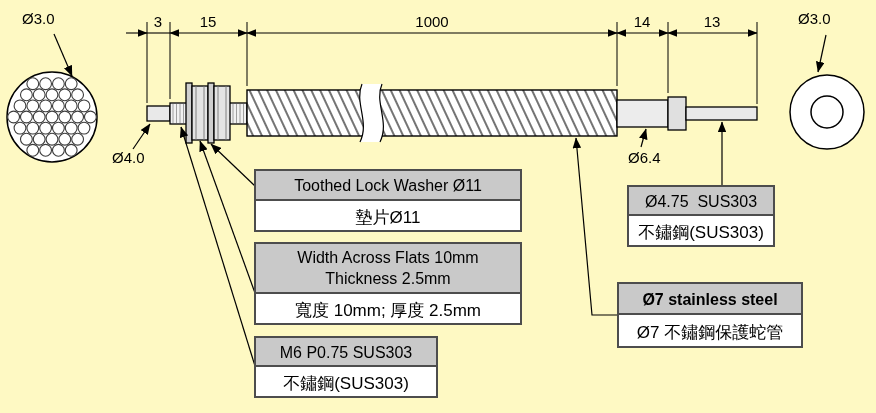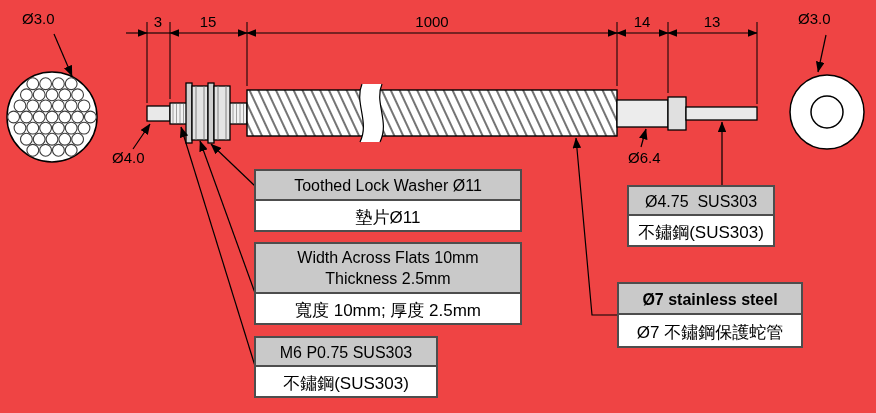--- a/index.html
+++ b/index.html
@@ -1,16 +1,16 @@
 <!DOCTYPE html>
 <html><head>
 <meta charset="utf-8">
 <style>
   html,body{margin:0;padding:0;background:#ffffff;}
-  .frame{position:relative;width:876px;height:413px;background:#ef4444;overflow:hidden;}
+  .frame{position:relative;width:876px;height:413px;background:#fef9c3;overflow:hidden;}
   svg text{font-family:"Liberation Sans","DejaVu Sans",sans-serif;fill:#000;}
   .dim{font-size:15px;text-anchor:middle;}
   .dia{font-size:15px;}
   .co-t{font-size:16px;text-anchor:middle;}
   .co-s{font-size:17px;text-anchor:middle;}
   .bold{font-weight:bold;}
   .ln{stroke:#000;stroke-width:1.1;fill:none;}
   .ext{stroke:#000;stroke-width:1;fill:none;}
   .part{stroke:#000;stroke-width:1.3;}
   .thread{stroke:#8a8a8a;stroke-width:0.8;}

